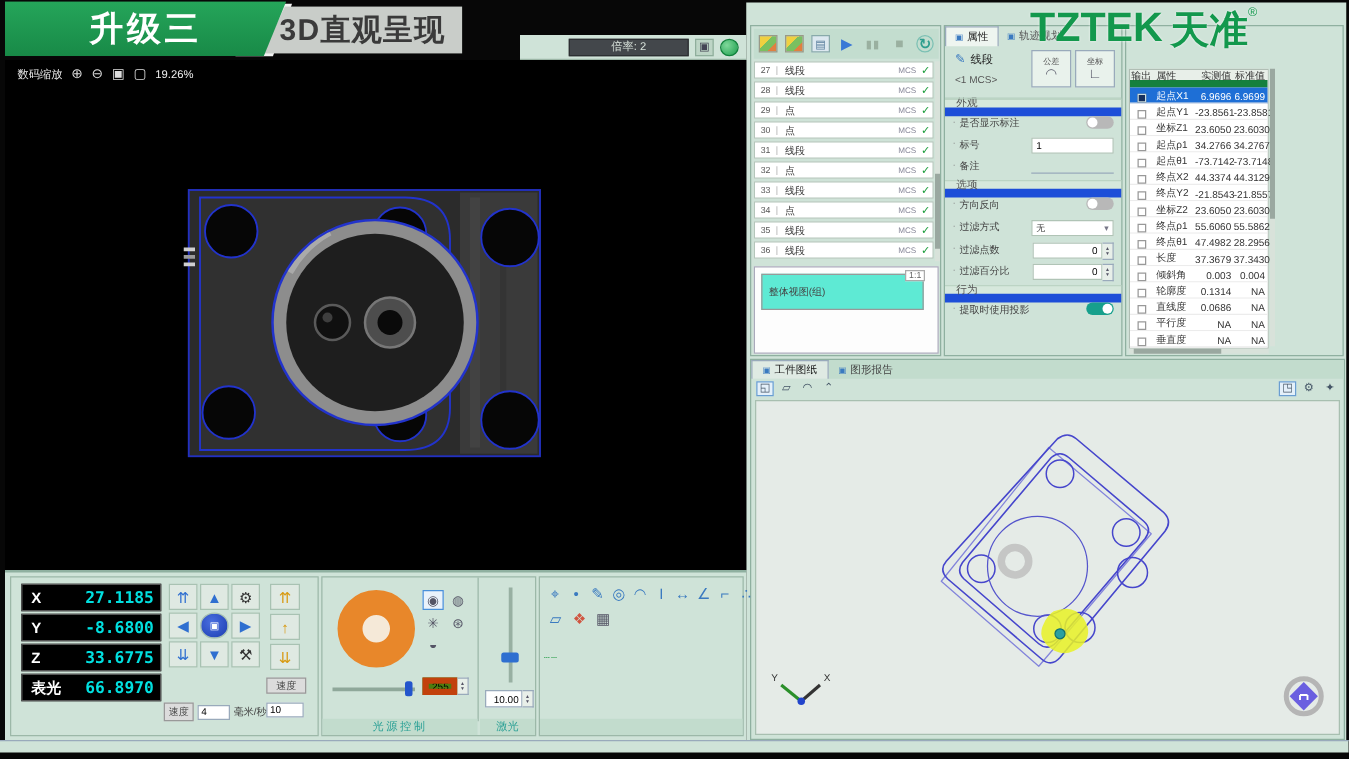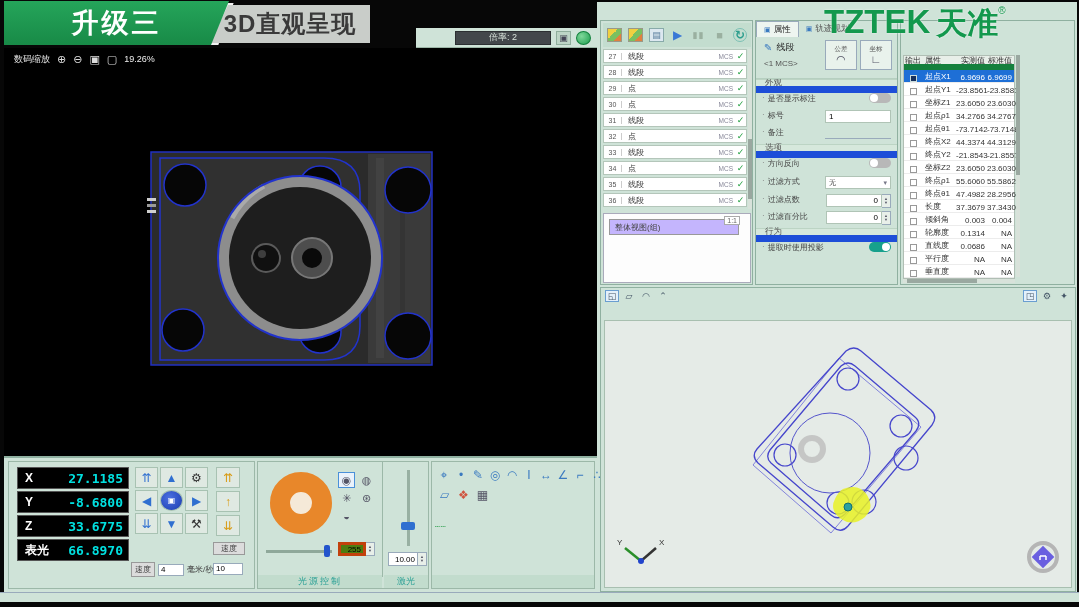--- a/index.html
+++ b/index.html
@@ -58,21 +58,21 @@
 .zspeed input{width:30px;height:12px;font-size:8px;border:1px solid #9ab;background:#fff;padding:0 2px}
 
 .donut{position:absolute;left:12px;top:10px;width:62px;height:62px;border-radius:50%;border:20px solid #e8872a;background:#f5e9d8}
 .seg-grid{position:absolute;left:80px;top:10px;width:42px;display:grid;grid-template-columns:18px 18px;gap:2px}
 .seg{width:17px;height:16px;display:flex;align-items:center;justify-content:center;font-size:11px;color:#556;border:1px solid transparent}
 .seg.selected{border:1px solid #4a90d9;background:#eaf2fb}
 .lslider{position:absolute;left:8px;top:83px;width:66px;height:12px}
 .lslider .track{position:absolute;left:0;top:5px;width:100%;height:3px;background:#8fa89a}
 .lslider .handle{position:absolute;left:58px;top:0;width:6px;height:12px;background:#2355cc;border-radius:2px}
 .lval{position:absolute;left:80px;top:80px;display:flex}
-.lval input{width:28px;height:14px;font-size:8px;border:3px solid #c2410c;background:#4d7c0f;text-align:right;padding:0 2px}
+.lval input{width:28px;height:14px;font-size:8px;border:5px solid #c2410c;background:#4d7c0f;text-align:right;padding:0 2px}
 .spin{width:9px;height:14px;border:1px solid #9ab;border-left:none;background:#e8efe9;display:flex;flex-direction:column;align-items:center;justify-content:center;font-size:4px;color:#556;line-height:1.1}
 .laser-div{position:absolute;left:124px;top:0;width:1px;height:115px;background:#9cb8a8}
 .vslider{position:absolute;left:143px;top:8px;width:14px;height:76px}
 .vslider .track{position:absolute;left:6px;top:0;width:3px;height:100%;background:#98b0a2}
 .vslider .handle{position:absolute;left:0;top:52px;width:14px;height:8px;background:#2f6fd0;border-radius:2px}
 .laser-val{position:absolute;left:130px;top:90px;display:flex}
 .laser-val input{width:30px;height:14px;font-size:8px;border:1px solid #9ab;background:#fff;text-align:right;padding:0 2px}
 .laser-label{position:absolute;left:126px;bottom:0;width:44px;height:13px;background:#c2dccd;color:#2aa095;font-size:9px;display:flex;align-items:center;justify-content:center}
 .lightp .bottom-label{width:124px}
 
@@ -98,21 +98,21 @@
 .pt-ic.loop{color:#2e9e8e;font-weight:bold;font-size:12px;border:1px solid #7cc0b4;border-radius:50%;width:14px;height:14px}
 .feat-list{position:absolute;left:2px;top:28px;width:144px;height:160px}
 .feat-row{display:flex;align-items:center;height:14px;margin-bottom:2px;background:#fff;border:1px solid #b4c6ba;font-size:8px;color:#333}
 .feat-no{width:18px;text-align:center;border-right:1px solid #ccc;color:#555;font-size:7px}
 .feat-type{flex:1;padding-left:6px}
 .feat-cs{font-size:6.5px;color:#889;margin-right:2px}
 .feat-check{color:#1f9e3e;font-weight:bold;font-size:9px;width:11px;text-align:center}
 .feat-scroll{position:absolute;left:147px;top:28px;width:4px;height:160px;background:#d8e2da}
 .feat-scroll .thumb{position:absolute;left:0;top:90px;width:4px;height:60px;background:#9aa8a0}
 .prog-white{position:absolute;left:2px;top:192px;width:148px;height:70px;background:#fdfdfd;border:1px solid #aab}
-.group-box{position:absolute;left:5px;top:5px;width:130px;height:16px;border:1px solid #999;background:#c4b5fd;display:flex;align-items:center;font-size:8px;color:#444;padding-left:5px}
+.group-box{position:absolute;left:5px;top:5px;width:130px;height:29px;border:1px solid #999;background:#5eead4;display:flex;align-items:center;font-size:8px;color:#444;padding-left:5px}
 .group-tag{position:absolute;right:-2px;top:-4px;font-size:7px;color:#666;border:1px solid #aaa;background:#fff;padding:0 2px}
 
 
 .props{left:755px;top:20px;width:143px;height:265px;background:#cfe3d8;border:1px solid #8fb0a0;z-index:3;font-size:8px}
 .prop-tabs{display:flex;height:16px}
 .prop-tab{padding:2px 7px;font-size:8.5px;color:#555;display:flex;align-items:center;gap:3px}
 .prop-tab .wic{font-size:7px;color:#3a7ac0}
 .prop-tab.active{background:#eef5f0;border:1px solid #9ab;border-bottom:none;color:#222}
 .prop-head{position:relative;height:42px;border-bottom:1px solid #b6cfc0}
 .feat-title{position:absolute;left:8px;top:4px;font-size:9px;color:#222;display:flex;gap:4px;align-items:center}
@@ -720,20 +720,32 @@
   </div>
   <div class="res-vscroll">
       <div class="thumb"></div>
     </div>
   <div class="res-hscroll">
       <div class="thumb"></div>
     </div>
 </div>
 
 <div class="abs view3d">
+  <div class="v3-tabs">
+
+      <div class="v3-tab active">
+        <span class="wic">▣</span>
+        <span>工件图纸</span>
+      </div>
+
+      <div class="v3-tab">
+        <span class="wic">▣</span>
+        <span>图形报告</span>
+      </div>
+    </div>
   <div class="v3-toolbar">
     <span class="lefts" style="display:flex;gap:3px">
 
     <span class="v3-ic sel">◱</span>
         <span class="v3-ic">▱</span>
         <span class="v3-ic">◠</span>
         <span class="v3-ic">⌃</span>
       </span>
     <span class="v3-sp"></span>
     <span class="rights" style="display:flex;gap:3px">

